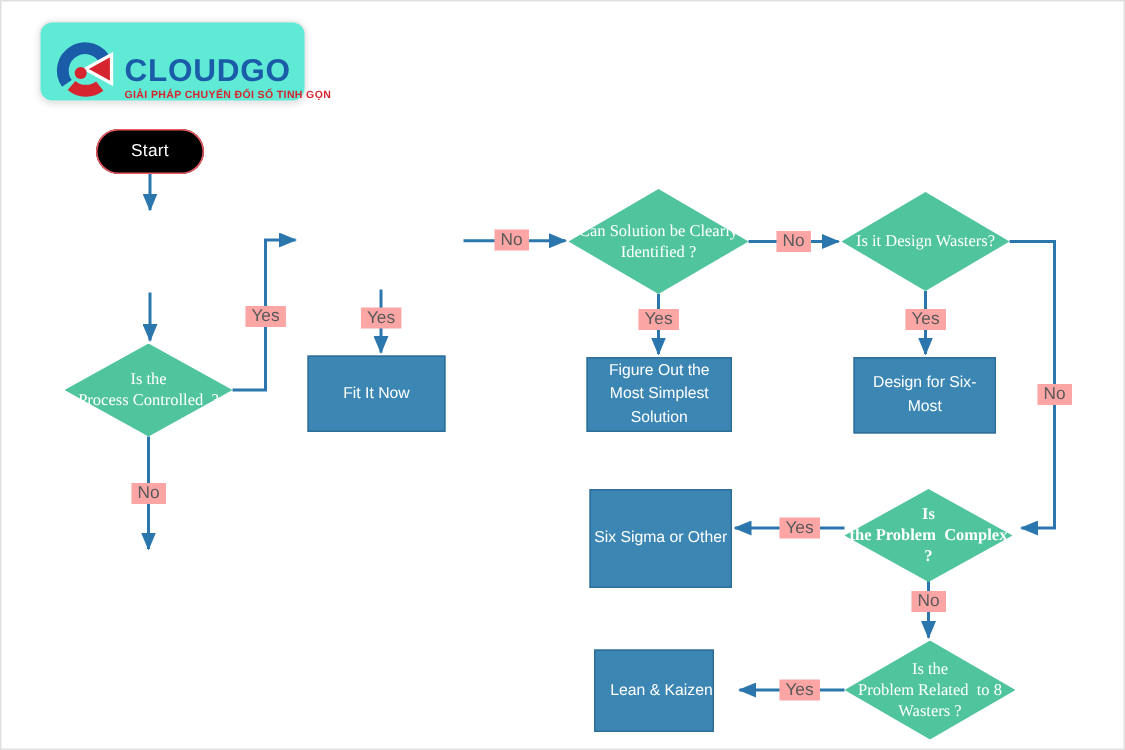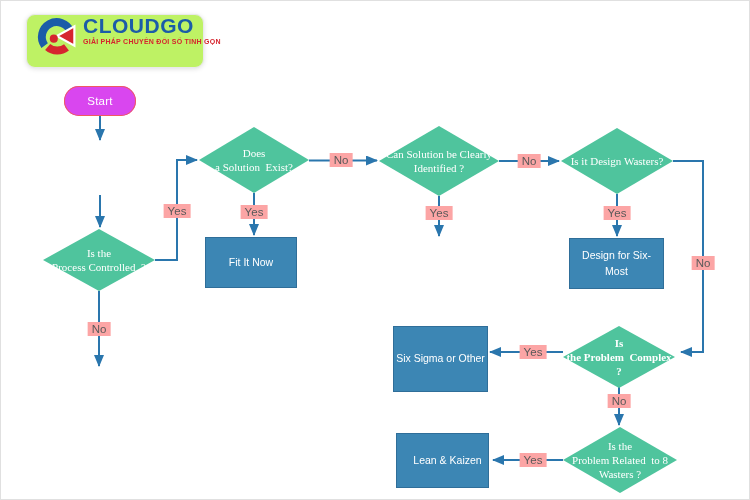--- a/index.html
+++ b/index.html
@@ -7,61 +7,61 @@
     position:relative;width:750px;height:500px;background:#ffffff;
     border:1px solid #e0e0e0;box-sizing:border-box;overflow:hidden;
     font-family:"Liberation Sans",sans-serif;
   }
   #wires{position:absolute;left:0;top:0;width:750px;height:500px;}
 
   .node{position:absolute;display:flex;align-items:center;justify-content:center;
     text-align:center;color:#ffffff;white-space:pre;}
   .node>span{position:relative;z-index:2;display:block;}
 
-  .terminator{background:#d946ef;border-radius:15px;
+  .terminator{background:#000000;border-radius:15px;
     font-size:11.5px;letter-spacing:.2px;box-shadow:0 0 0 1px #ef5a62 inset;}
   .process{background:#3c86b4;border:1px solid #2f6e99;
     font-size:10.5px;line-height:1.45;box-sizing:border-box;}
   .decision{font-family:"Liberation Serif",serif;font-size:11px;line-height:1.3;}
   .decision::before{content:"";position:absolute;inset:0;background:#4fc49d;
     clip-path:polygon(50% 0,100% 50%,50% 100%,0 50%);z-index:1;}
 
   #n-start{left:63px;top:85px;width:72px;height:30px;}
   #n-identify{left:52px;top:141px;width:95px;height:53px;}
   #n-process-controlled{left:42px;top:228px;width:112px;height:62px;}
   #n-develop{left:52px;top:367px;width:94px;height:53px;}
   #n-solution-exists{left:198px;top:126px;width:110px;height:66px;}
   #n-fit{left:204px;top:236px;width:92px;height:51px;}
   #n-clearly{left:378px;top:125px;width:120px;height:70px;}
   #n-figure{left:390px;top:237px;width:97px;height:50px;}
   #n-design-related{left:560px;top:127px;width:112px;height:66px;}
   #n-design-six{left:568px;top:237px;width:95px;height:51px;}
   #n-complex{left:562px;top:325px;width:112px;height:62px;font-weight:bold;}
   #n-six-sigma{left:392px;top:325px;width:95px;height:66px;}
   #n-wasters{left:562px;top:426px;width:114px;height:66px;}
-  #n-lean{left:395px;top:432px;width:93px;height:55px;padding-left:10px;}
+  #n-lean{left:395px;top:432px;width:80px;height:55px;padding-left:10px;}
 
   .edge-label{position:absolute;transform:translate(-50%,-50%);
     background:#fca5a5;color:#595959;font-size:11.5px;padding:1px 4px;z-index:3;}
   #l-yes1{left:176px;top:210px;}
   #l-no1{left:98px;top:328px;}
   #l-yes2{left:253px;top:211px;}
   #l-no2{left:340px;top:159px;}
   #l-yes3{left:438px;top:212px;}
   #l-no3{left:528px;top:160px;}
   #l-yes4{left:616px;top:212px;}
   #l-no4{left:702px;top:262px;}
   #l-yes5{left:532px;top:351px;}
   #l-no5{left:618px;top:400px;}
   #l-yes6{left:532px;top:459px;}
 
   #logo{position:absolute;left:25px;top:13px;width:178px;height:54px;
-    background:#bef264;border:1px solid #e9e9e9;border-radius:9px;
+    background:#5eead4;border:1px solid #e9e9e9;border-radius:9px;
     box-shadow:0 1px 5px rgba(0,0,0,.13);
-    display:flex;align-items:flex-start;padding:0 8px;box-sizing:border-box;z-index:4;}
+    display:flex;align-items:flex-end;padding:0 8px;box-sizing:border-box;z-index:4;}
   #logo .mark{width:42px;height:42px;flex:0 0 auto;margin-right:6px;}
   #logo .ltext{display:flex;flex-direction:column;line-height:1;}
   #logo .brand{color:#1b5ca8;font-weight:bold;font-size:21px;letter-spacing:.5px;}
   #logo .tagline{color:#d6252e;font-weight:bold;font-size:7px;letter-spacing:.25px;margin-top:2px;white-space:nowrap;}
 </style>
 </head>
 <body>
 
 <div id="canvas">
 
@@ -88,30 +88,31 @@
     </g>
   </svg>
 
   <div class="node terminator" id="n-start">
     <span>Start</span>
   </div>
   <div class="node decision" id="n-process-controlled">
     <span>Is the
 Process Controlled  ?</span>
   </div>
-  <div class="node decision" id="n-solution-exists">
-    <span>Does
-a Solution  Exist?</span>
-  </div>
   <div class="node process" id="n-fit">
     <span>Fit It Now</span>
   </div>
   <div class="node decision" id="n-clearly">
     <span>Can Solution be Clearly
 Identified ?</span>
+  </div>
+  <div class="node process" id="n-figure">
+    <span>Figure Out the
+Most Simplest
+Solution</span>
   </div>
   <div class="node decision" id="n-design-related">
     <span>Is it Design Wasters?</span>
   </div>
   <div class="node process" id="n-design-six">
     <span>Design for Six-
 Most</span>
   </div>
   <div class="node decision" id="n-complex">
     <span>Is

